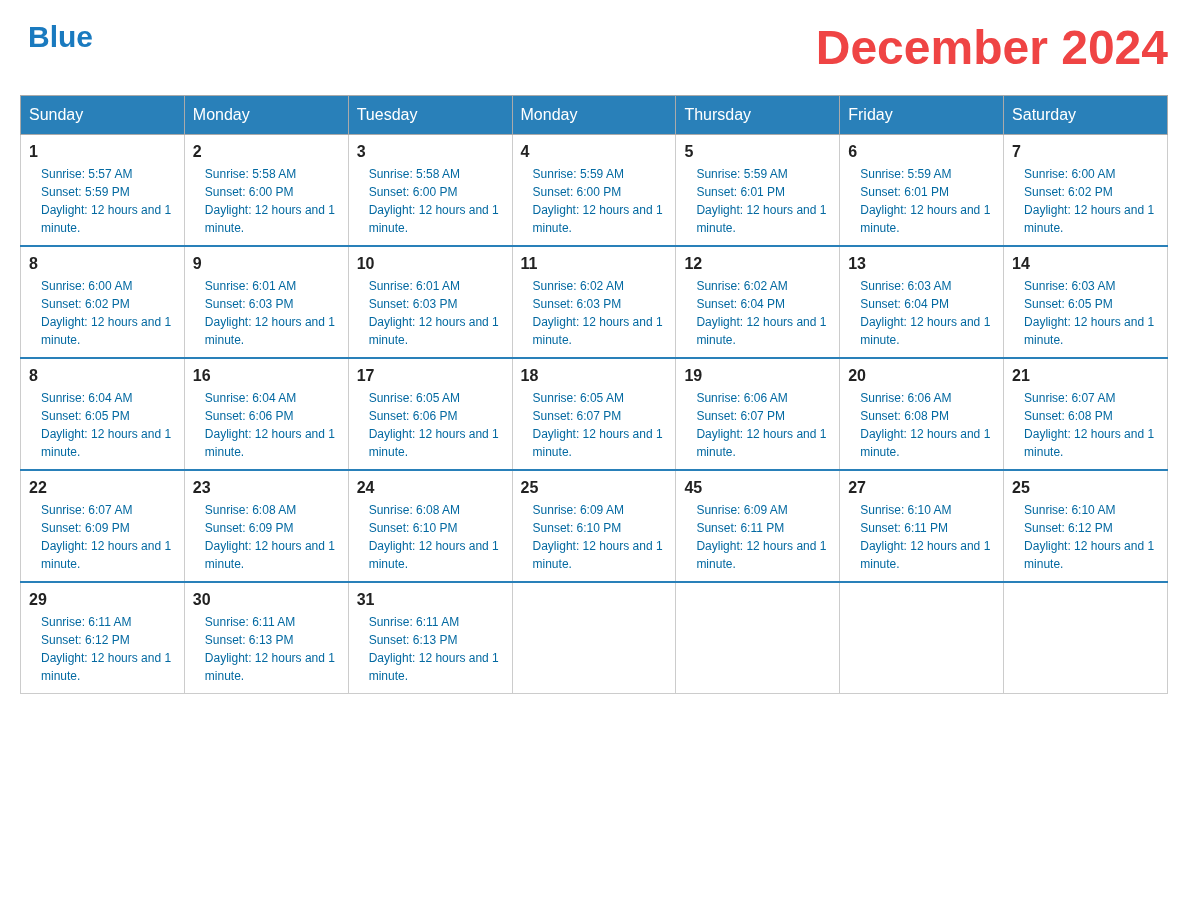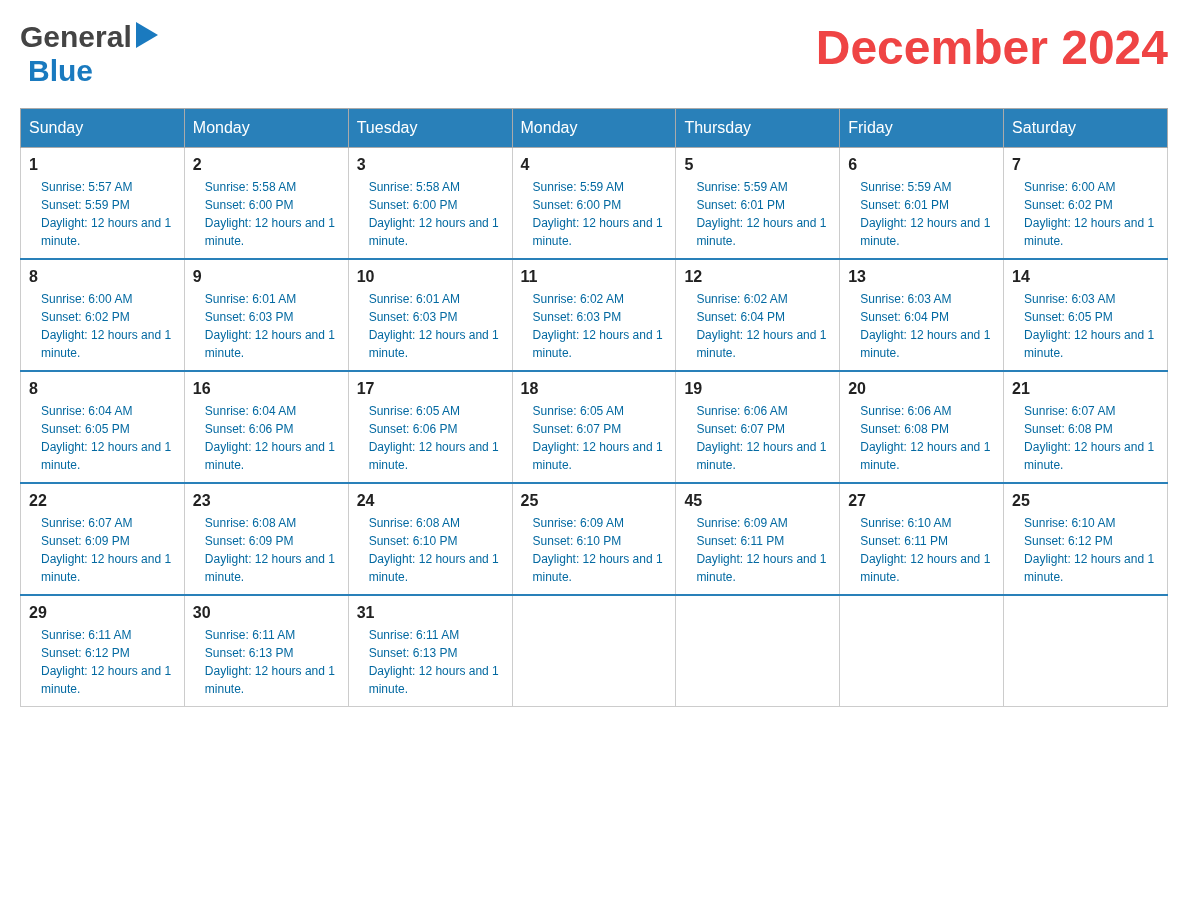--- a/index.html
+++ b/index.html
@@ -85,28 +85,20 @@
     .logo-row2 {
       display: flex;
       align-items: center;
     }
   </style>
 </head>
 <body>
 
 <div class="header">
   <div class="logo-block">
-    <div class="logo-row1">
-      <span class="logo-text-general" style="color:#444; font-size:30px; font-weight:bold;">General</span>
-      <span style="display:inline-block; margin-left:4px;">
-        <svg width="22" height="26" viewBox="0 0 22 26">
-          <polygon points="0,0 22,13 0,26" fill="#1a7abf"></polygon>
-        </svg>
-      </span>
-    </div>
     <div class="logo-row2">
       <span style="color:#1a7abf; font-size:30px; font-weight:bold;margin-left:8px;">Blue</span>
     </div>
   </div>
   <div class="title-section">
     <div class="month-title">December 2024</div>
   </div>
 </div>
 
 <table class="calendar">

